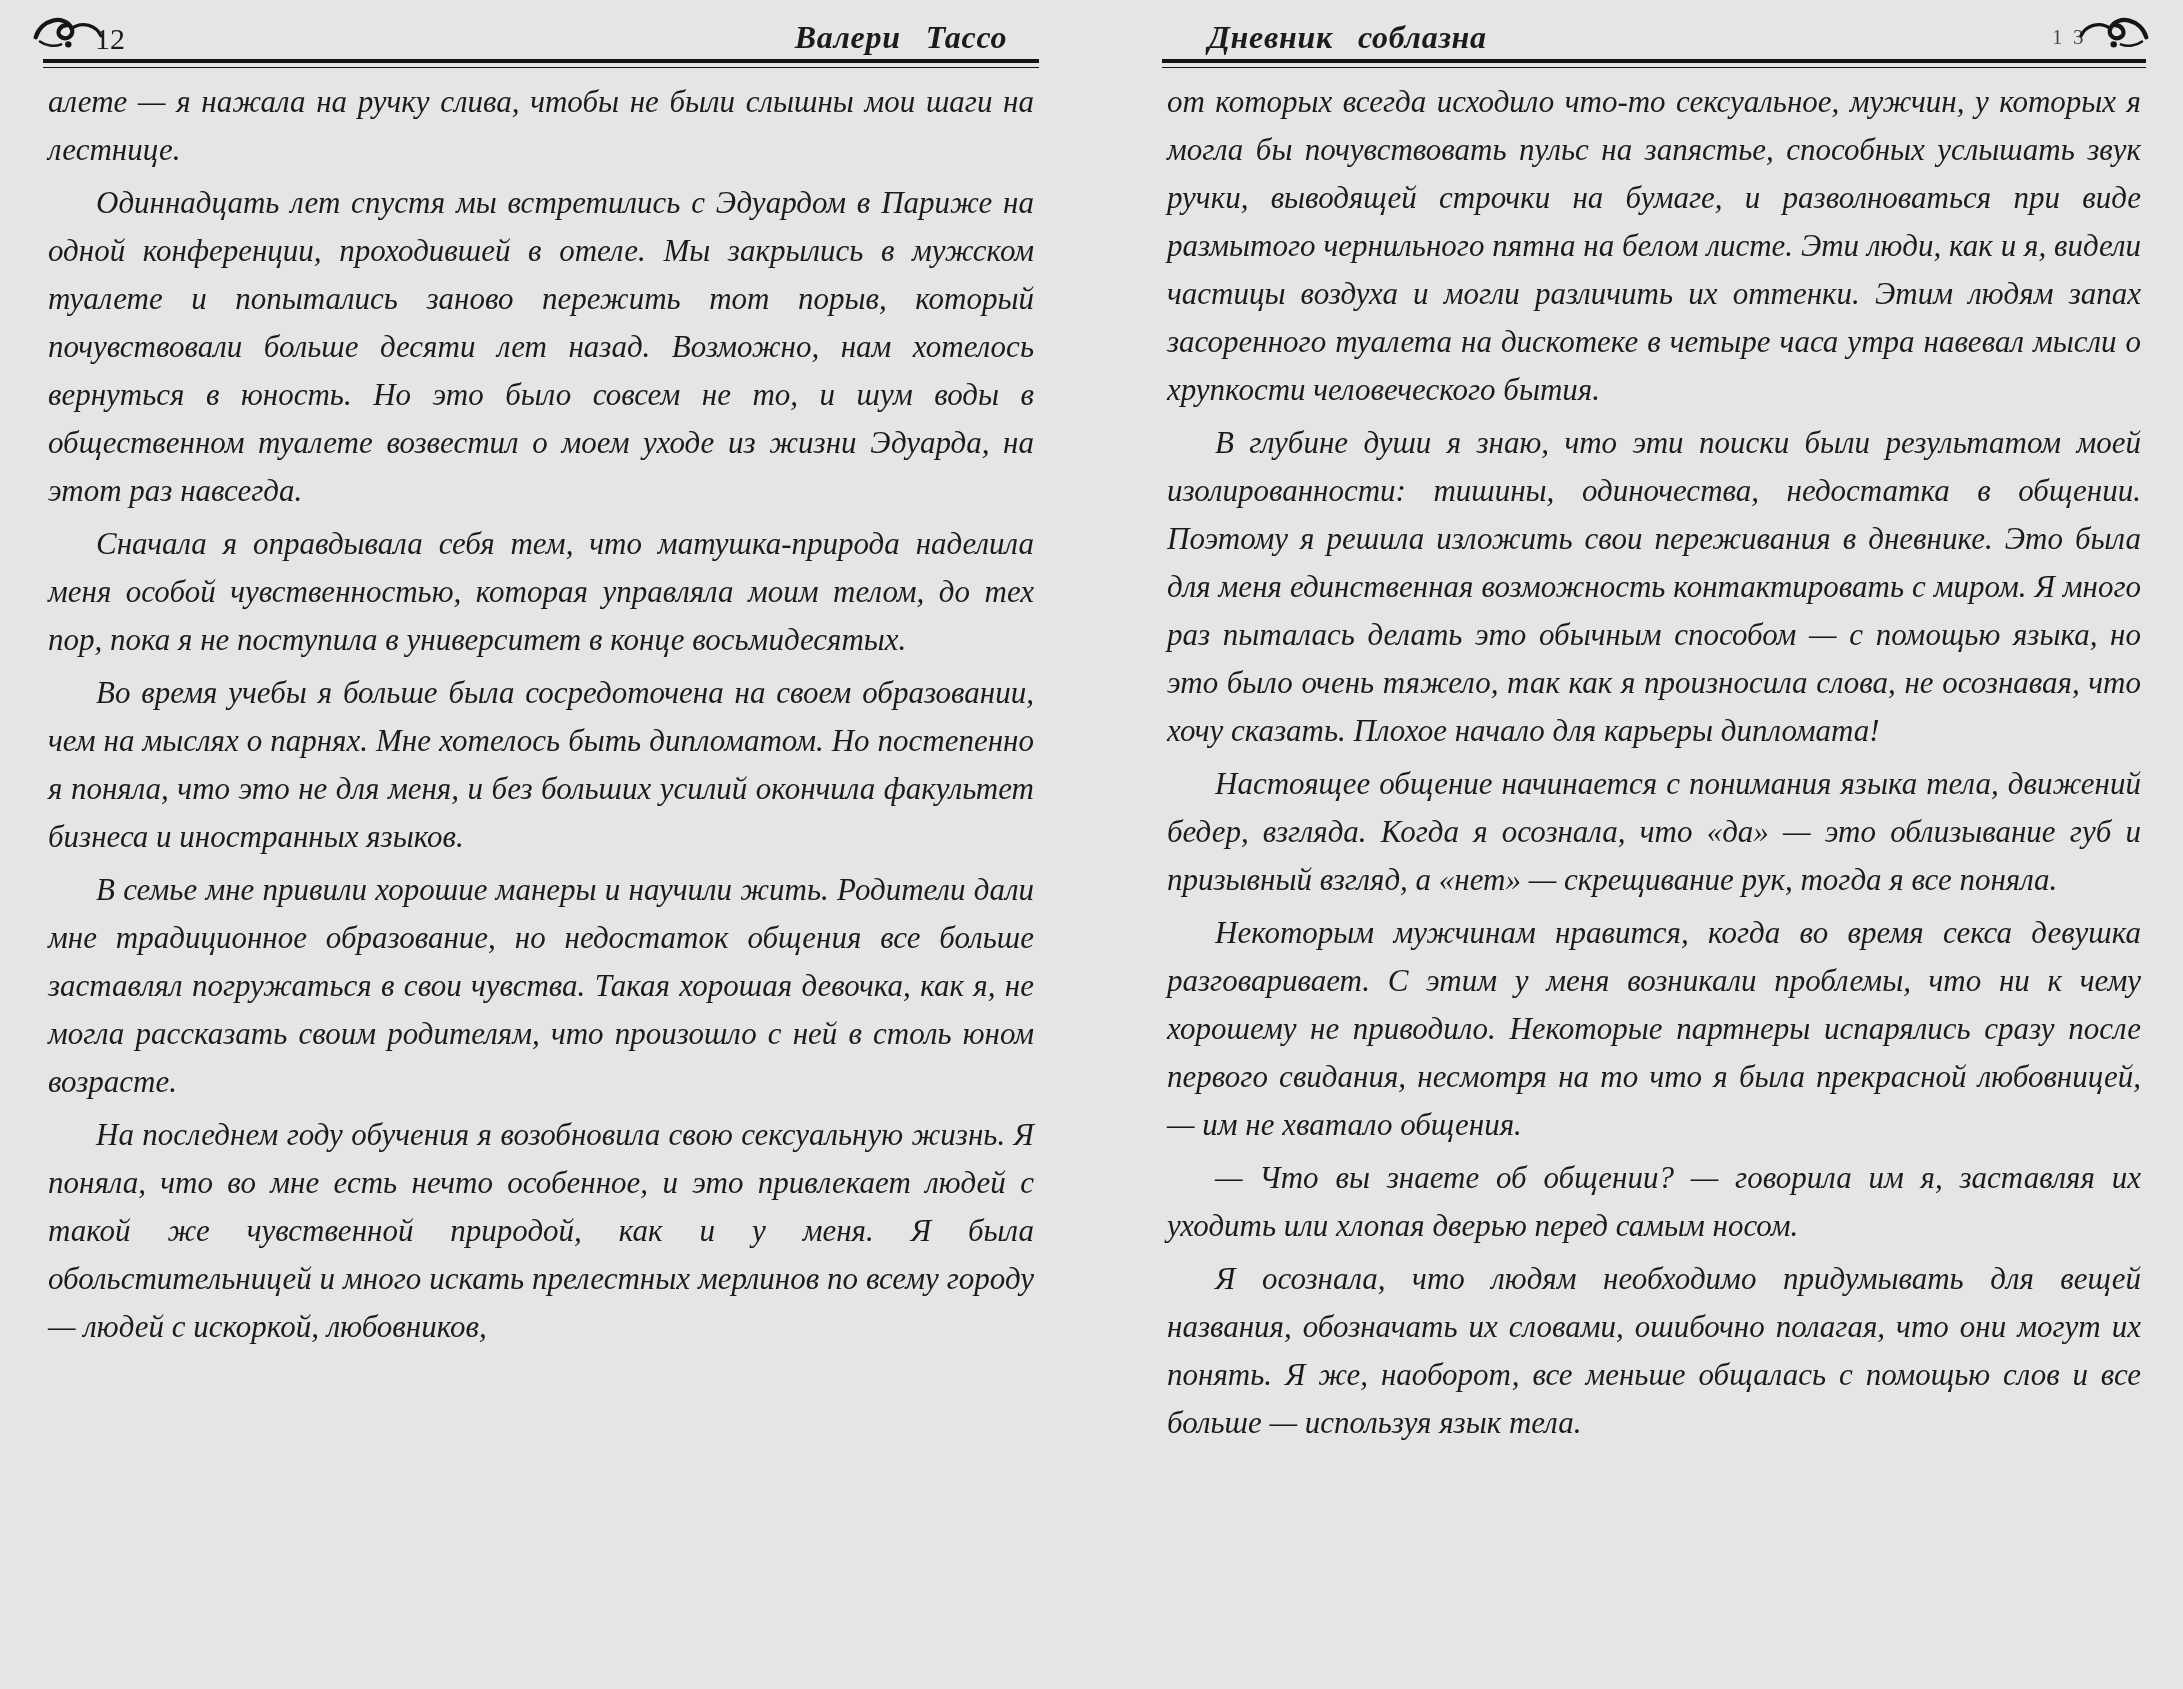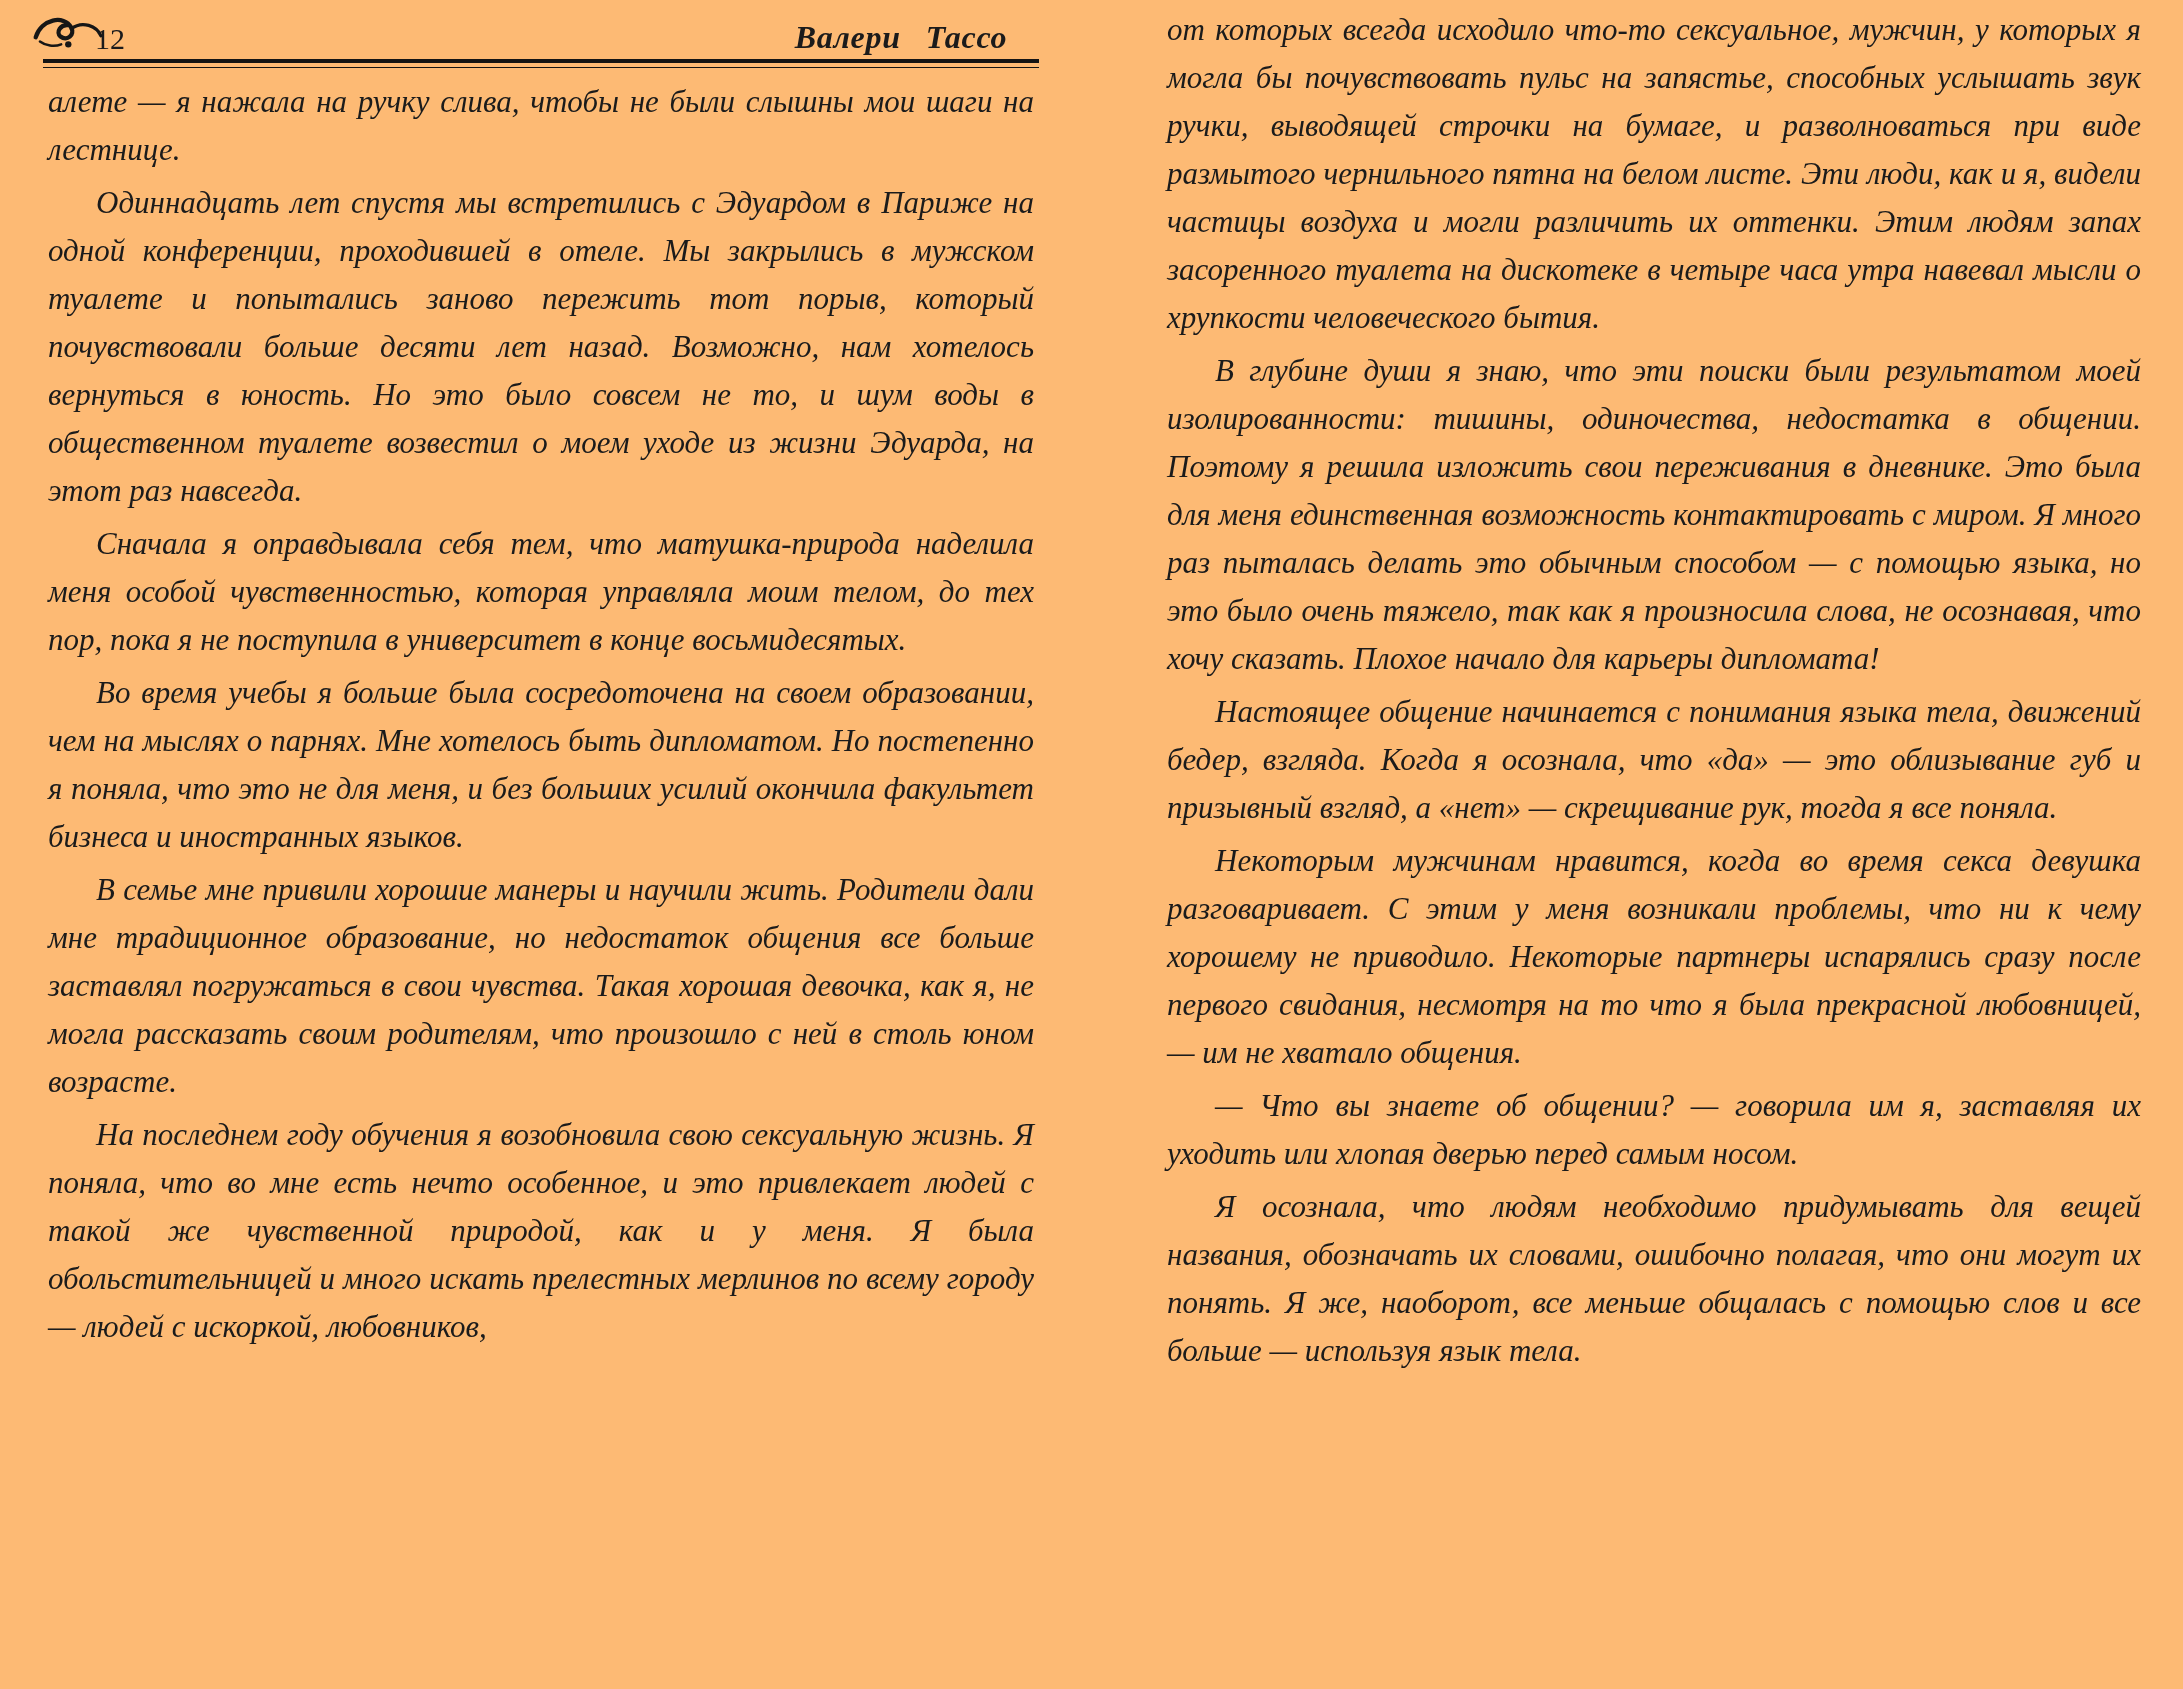--- a/index.html
+++ b/index.html
@@ -11,21 +11,21 @@
     width: 2183px;
     height: 1689px;
     overflow: hidden;
     font-family: "Liberation Serif", "DejaVu Serif", serif;
     color: #1b1b1b;
   }
   .spread {
     display: flex;
     width: 2183px;
     height: 1689px;
-    background: #fdba74;
+    background: #e5e5e5;
   }
   .page {
     position: relative;
     width: 1091px;
     height: 1689px;
     box-sizing: border-box;
   }
   .page.left  { padding: 0 52px 0 43px; }
   .page.right { padding: 0 36px 0 71px; }
 
@@ -114,20 +114,33 @@
         <p class="para">алете — я нажала на ручку слива, чтобы не были слышны мои шаги на лестнице.</p>
         <p class="para">Одиннадцать лет спустя мы встретились с Эдуардом в Париже на одной конференции, проходившей в отеле. Мы закрылись в мужском туалете и попытались заново пережить тот порыв, который почувствовали больше десяти лет назад. Возможно, нам хотелось вернуться в юность. Но это было совсем не то, и шум воды в общественном туалете возвестил о моем уходе из жизни Эдуарда, на этот раз навсегда.</p>
         <p class="para">Сначала я оправдывала себя тем, что матушка-природа наделила меня особой чувственностью, которая управляла моим телом, до тех пор, пока я не поступила в университет в конце восьмидесятых.</p>
         <p class="para">Во время учебы я больше была сосредоточена на своем образовании, чем на мыслях о парнях. Мне хотелось быть дипломатом. Но постепенно я поняла, что это не для меня, и без больших усилий окончила факультет бизнеса и иностранных языков.</p>
         <p class="para">В семье мне привили хорошие манеры и научили жить. Родители дали мне традиционное образование, но недостаток общения все больше заставлял погружаться в свои чувства. Такая хорошая девочка, как я, не могла рассказать своим родителям, что произошло с ней в столь юном возрасте.</p>
         <p class="para">На последнем году обучения я возобновила свою сексуальную жизнь. Я поняла, что во мне есть нечто особенное, и это привлекает людей с такой же чувственной природой, как и у меня. Я была обольстительницей и много искать прелестных мерлинов по всему городу — людей с искоркой, любовников,</p>
       </article>
   </section>
 
   <section class="page right">
+    <header class="page-header">
+      <span class="running-title">Дневник соблазна</span>
+      <span class="page-number">13</span>
+      <span class="ornament">
+        <svg viewBox="0 0 110 56" width="78" height="40" aria-hidden="true">
+          <path d="M8 34 C 16 8, 48 2, 58 20 C 64 31, 52 40, 43 33 C 36 27, 43 15, 55 17" fill="none" stroke="#161616" stroke-width="6" stroke-linecap="round"></path>
+          <path d="M58 22 C 74 10, 94 18, 100 32" fill="none" stroke="#161616" stroke-width="4.5" stroke-linecap="round"></path>
+          <path d="M14 40 C 22 46, 34 48, 44 44" fill="none" stroke="#161616" stroke-width="3.5" stroke-linecap="round"></path>
+          <circle cx="54" cy="44" r="4.5" fill="#161616"></circle>
+        </svg>
+      </span>
+      <div class="header-rule"></div>
+    </header>
     <article class="text-column">
         <p class="para">от которых всегда исходило что-то сексуальное, мужчин, у которых я могла бы почувствовать пульс на запястье, способных услышать звук ручки, выводящей строчки на бумаге, и разволноваться при виде размытого чернильного пятна на белом листе. Эти люди, как и я, видели частицы воздуха и могли различить их оттенки. Этим людям запах засоренного туалета на дискотеке в четыре часа утра навевал мысли о хрупкости человеческого бытия.</p>
         <p class="para">В глубине души я знаю, что эти поиски были результатом моей изолированности: тишины, одиночества, недостатка в общении. Поэтому я решила изложить свои переживания в дневнике. Это была для меня единственная возможность контактировать с миром. Я много раз пыталась делать это обычным способом — с помощью языка, но это было очень тяжело, так как я произносила слова, не осознавая, что хочу сказать. Плохое начало для карьеры дипломата!</p>
         <p class="para">Настоящее общение начинается с понимания языка тела, движений бедер, взгляда. Когда я осознала, что «да» — это облизывание губ и призывный взгляд, а «нет» — скрещивание рук, тогда я все поняла.</p>
         <p class="para">Некоторым мужчинам нравится, когда во время секса девушка разговаривает. С этим у меня возникали проблемы, что ни к чему хорошему не приводило. Некоторые партнеры испарялись сразу после первого свидания, несмотря на то что я была прекрасной любовницей, — им не хватало общения.</p>
         <p class="para">— Что вы знаете об общении? — говорила им я, заставляя их уходить или хлопая дверью перед самым носом.</p>
         <p class="para">Я осознала, что людям необходимо придумывать для вещей названия, обозначать их словами, ошибочно полагая, что они могут их понять. Я же, наоборот, все меньше общалась с помощью слов и все больше — используя язык тела.</p>
       </article>
   </section>
 

